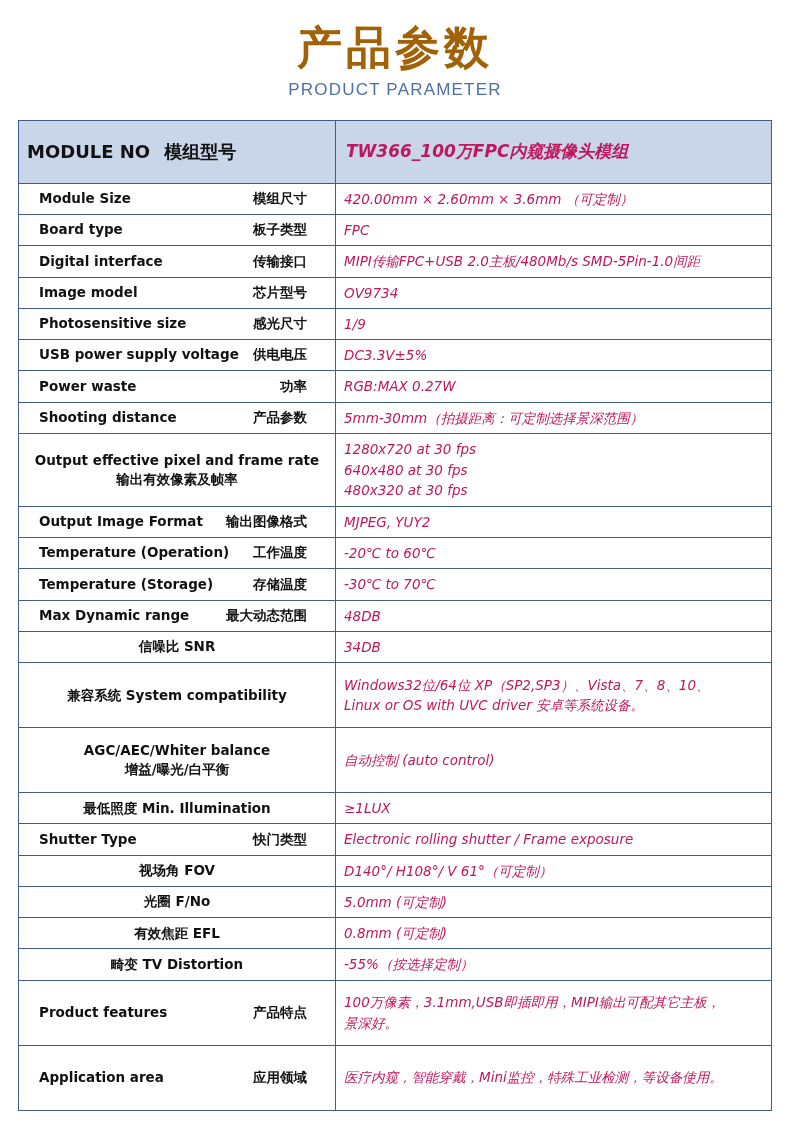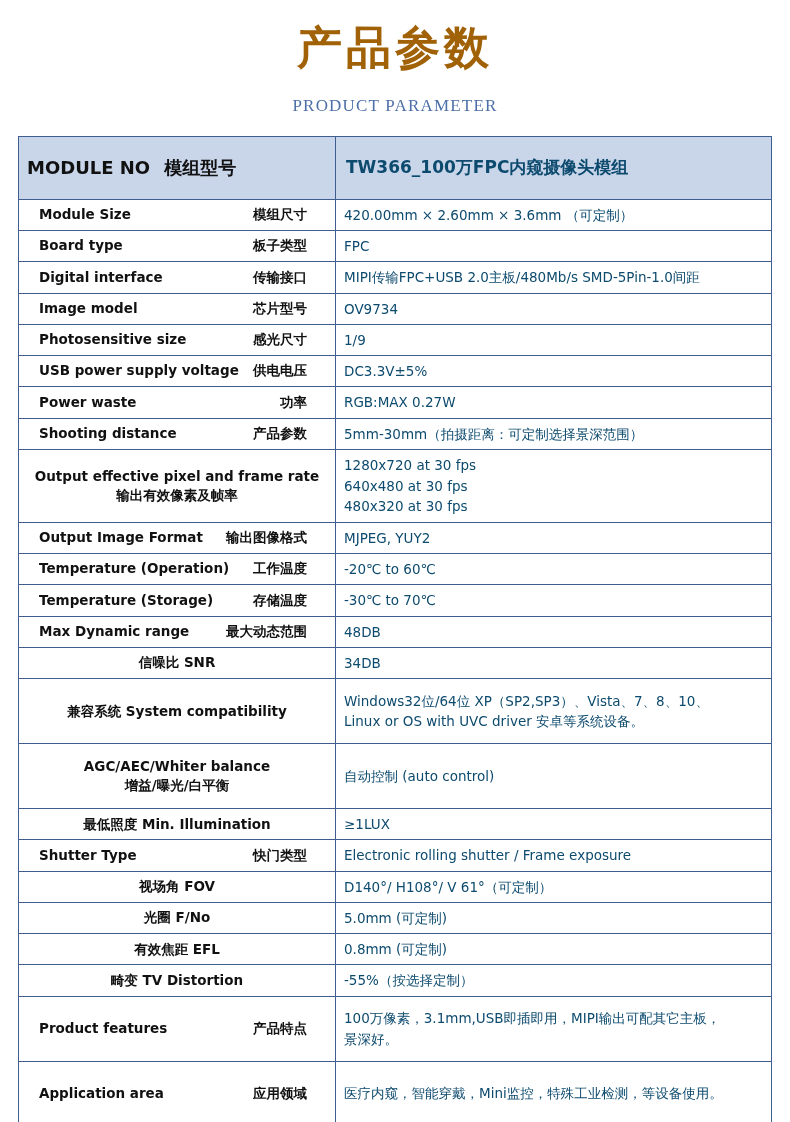--- a/index.html
+++ b/index.html
@@ -30,22 +30,22 @@
     font-weight: bold;
     color: #a16207;
     letter-spacing: 4px;
     line-height: 1.15;
     font-family: "DejaVu Sans", "Liberation Sans", sans-serif;
   }
   .title-en {
     font-size: 17px;
     color: #4d6fa8;
     letter-spacing: 1.2px;
-    margin-top: 22px;
-    font-family: Liberation Serif, serif;
+    margin-top: 6px;
+    font-family: Liberation Sans, sans-serif;
   }
   
   .table-wrap {
     margin: 20px 18px 0 18px;
     border: 1px solid #3f5d8f;
     border-bottom: none;
   }
   table.spec {
     width: 100%;
     border-collapse: collapse;
@@ -63,22 +63,23 @@
     width: 300px;
     border-right: 1px solid #3f5d8f;
     background: #ffffff;
     font-weight: bold;
     font-size: 13.5px;
     color: #111;
   }
   td.value {
     background: #ffffff;
     font-weight: normal;
-    color: #0c4a6e;
+    color: #be185d;
     font-size: 13.5px;
+    font-style: italic;
   }
   
   tr.head td {
     background: #c9d6ea;
     height: 52px;
     font-size: 18px;
     font-weight: bold;
   }
   tr.head td.label {
     text-align: right;

